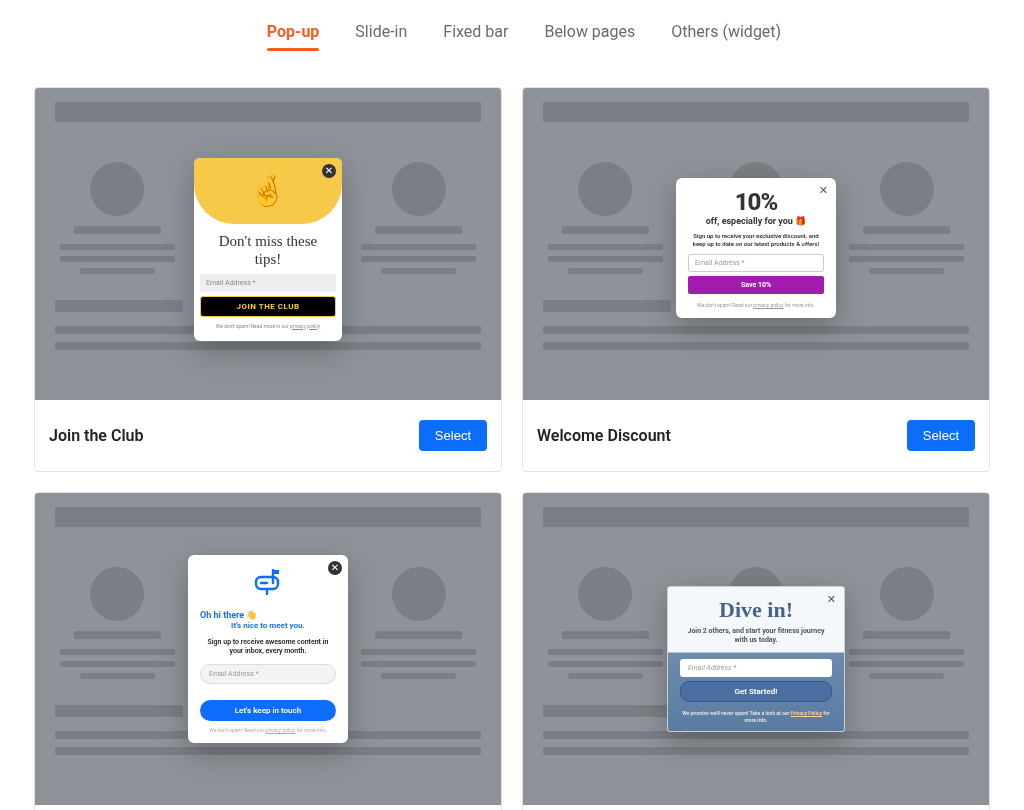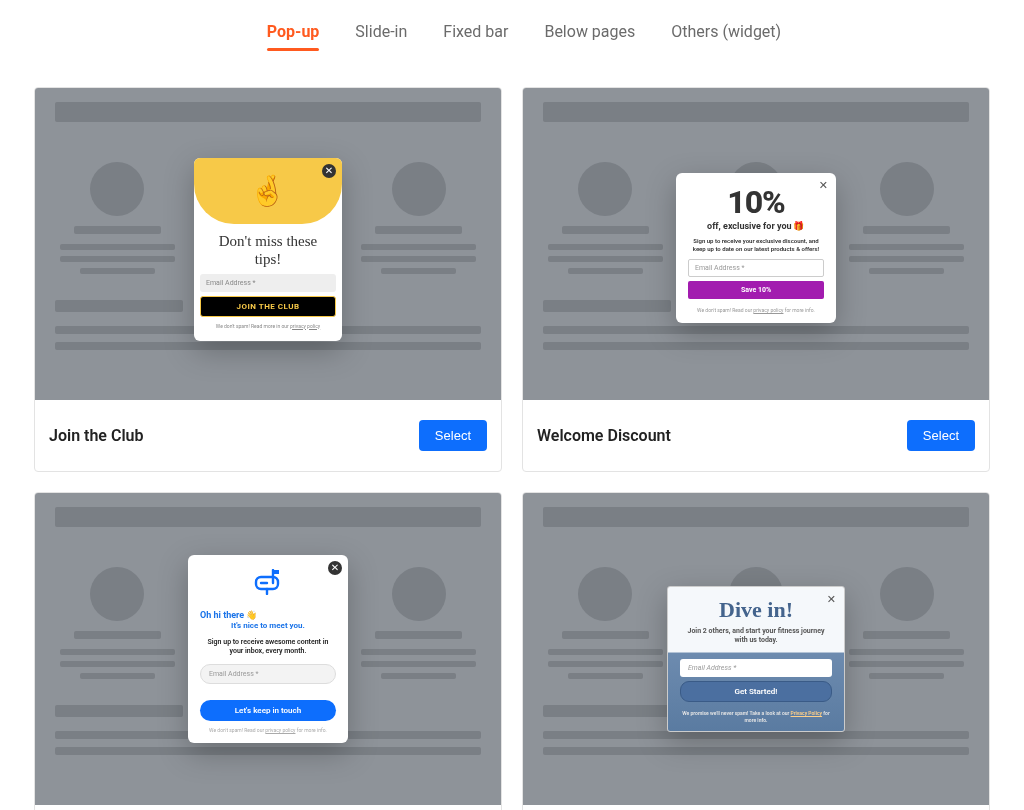--- a/index.html
+++ b/index.html
@@ -180,21 +180,21 @@
     font-size:5px;
     text-align:center;
     color:#888;
     margin-top:6px;
     padding: 0 6px;
   }
   .p1 .fine .lnk { text-decoration: underline; }
 
   
   .p2 { width: 160px; padding: 10px 12px 10px; margin-top:8px; }
-  .p2 .pct { font-size: 32px; font-weight: 800; text-align:center; letter-spacing:-1px;}
+  .p2 .pct { font-size: 24px; font-weight: 800; text-align:center; letter-spacing:-1px;}
   .p2 .sub { font-size: 9px; font-weight:700; text-align:center; }
   .p2 .desc { font-size: 6px; text-align:center; font-weight:600; color:#333; margin:6px 0 6px; line-height:1.3; }
   .p2 .inp2 {
     border:1px solid #ccc;
     height:18px; border-radius:2px;
     font-size:7px; color:#999; padding:0 6px;
     display:flex; align-items:center;
   }
   .p2 .btn2 {
     margin-top:4px;
@@ -366,21 +366,21 @@
         </div>
         <div class="stripes">
             <div class="stripe top"></div>
             <div class="stripe"></div>
             <div class="stripe"></div>
           </div>
       </div>
       <div class="popup p2">
         <div class="close-x">✕</div>
         <div class="pct">10%</div>
-        <div class="sub">off, exclusive for you 🎁</div>
+        <div class="sub">off, especially for you 🎁</div>
         <div class="desc">Sign up to receive your exclusive discount, and keep up to date on our latest products &amp; offers!</div>
         <div class="inp2">Email Address *</div>
         <div class="btn2">Save 10%</div>
         <div class="fine2"><span>We don't spam! Read our </span><span class="lnk">privacy policy</span><span> for more info.</span></div>
       </div>
     </div>
     <div class="card-footer">
       <div class="card-title">Welcome Discount</div>
       <button class="select-btn">Select</button>
     </div>

